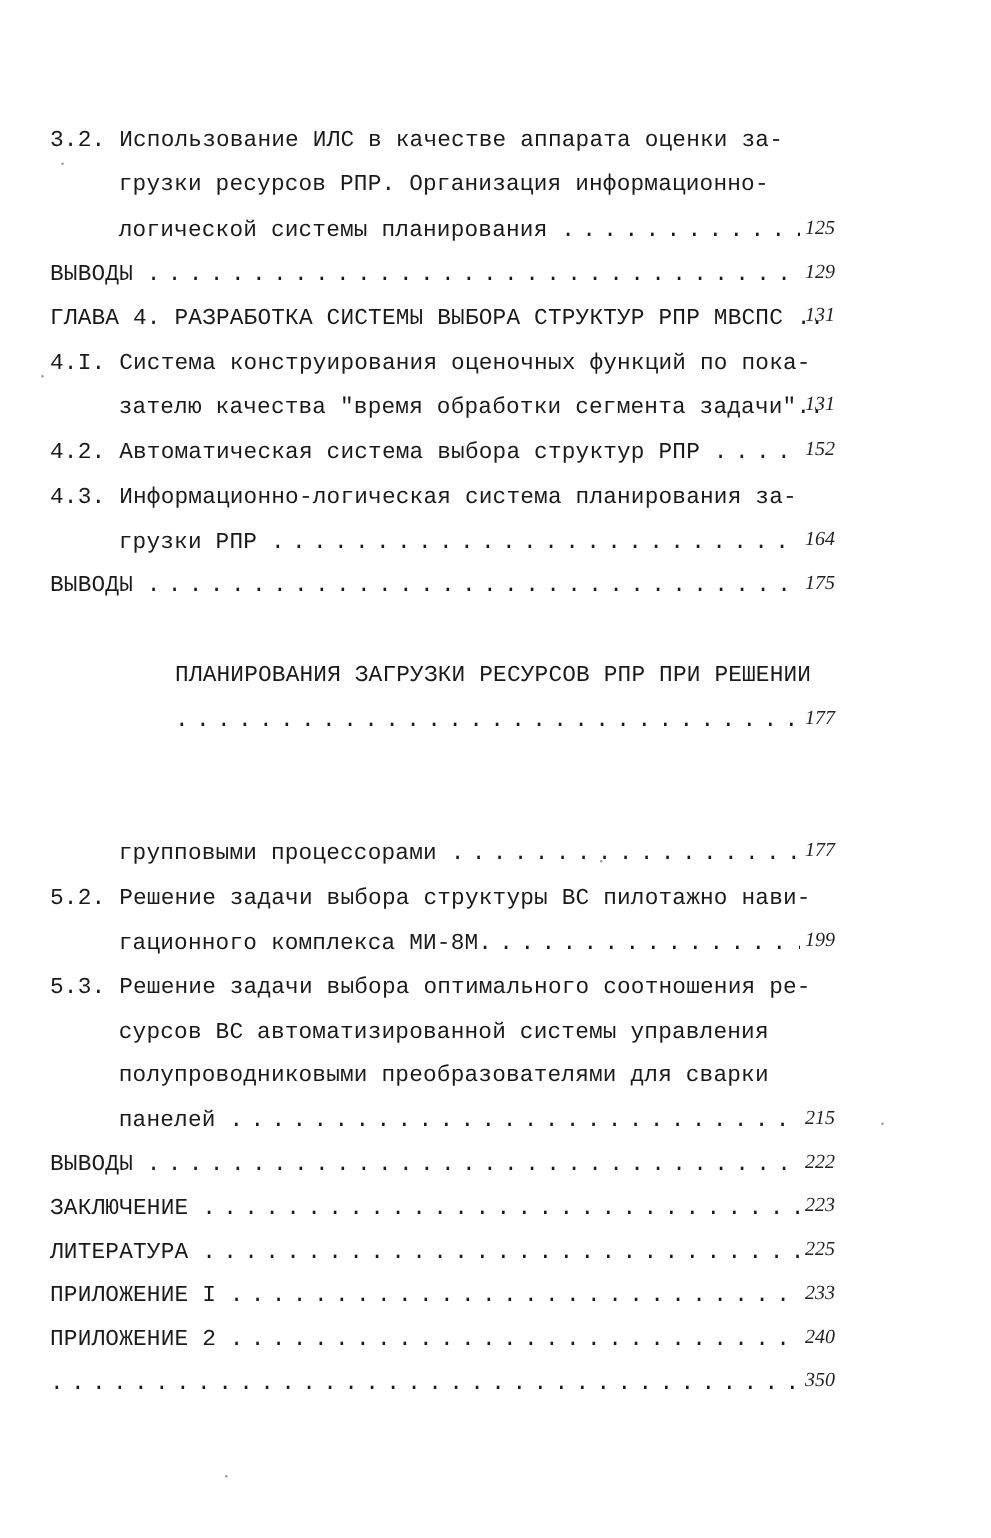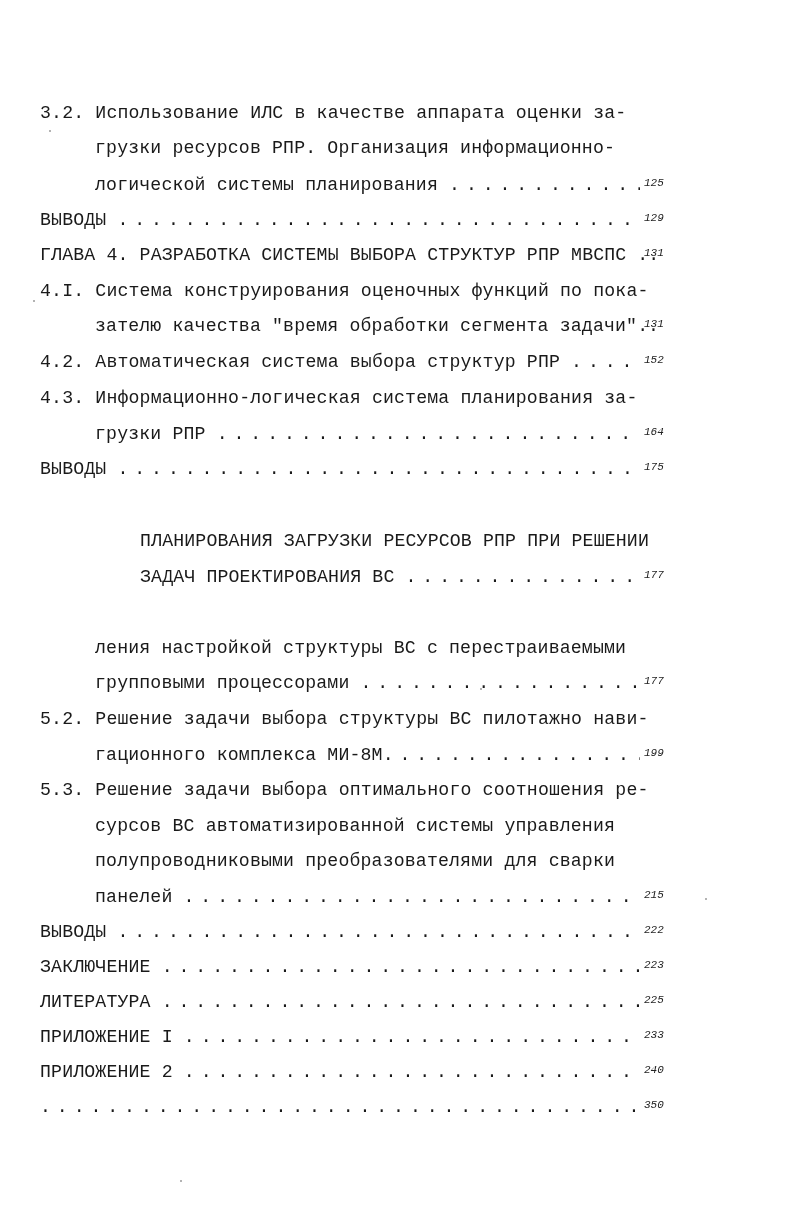--- a/index.html
+++ b/index.html
@@ -10,22 +10,22 @@
   }
   .page { position: absolute; left: 0; top: 0; width: 671px; height: 1230px; }
   .line {
     position: absolute; height: 30px; line-height: 30px;
     font-size: 18.2px; white-space: nowrap; letter-spacing: 0.15px;
     display: flex; align-items: baseline;
   }
   .line .txt { white-space: pre; }
   .line .dots { white-space: pre; letter-spacing: 0px; overflow: hidden; flex: 1 1 auto; }
   .pg {
-    position: absolute; font-family: Liberation Mono, monospace; font-style: italic;
-    font-size: 11px; color: #222; white-space: nowrap; line-height: 30px;
+    position: absolute; font-family: Liberation Serif, serif; font-style: italic;
+    font-size: 16px; color: #222; white-space: nowrap; line-height: 30px;
   }
   .speck { position: absolute; background: #9a9a9a; border-radius: 50%; }
 </style>
 </head>
 <body>
 
 <div class="page" id="page">
     <div class="line" style="left: 40px; top: 98px;">
       <span class="txt">3.2. Использование ИЛС в качестве аппарата оценки за-</span>
     </div>
@@ -70,27 +70,23 @@
     <span class="pg" style="left: 644px; top: 417px;">164</span>
     <div class="line" style="left: 40px; top: 454px; width: 600px;">
       <span class="txt">ВЫВОДЫ </span>
       <span class="dots" style="letter-spacing: 5.9px;">..........................................................</span>
     </div>
     <span class="pg" style="left: 644px; top: 452px;">175</span>
     <div class="line" style="left: 140px; top: 526px;">
       <span class="txt">ПЛАНИРОВАНИЯ ЗАГРУЗКИ РЕСУРСОВ РПР ПРИ РЕШЕНИИ</span>
     </div>
     <div class="line" style="left: 140px; top: 562px; width: 500px;">
-      <span class="txt">ЗАДАЧ ПРОЕКТИРОВАНИЯ ВС </span>
       <span class="dots" style="letter-spacing: 5.9px;">..........................................................</span>
     </div>
     <span class="pg" style="left: 644px; top: 560px;">177</span>
-    <div class="line" style="left: 95px; top: 633px;">
-      <span class="txt">ления настройкой структуры ВС с перестраиваемыми</span>
-    </div>
     <div class="line" style="left: 95px; top: 668px; width: 545px;">
       <span class="txt">групповыми процессорами </span>
       <span class="dots" style="letter-spacing: 5.9px;">..........................................................</span>
     </div>
     <span class="pg" style="left: 644px; top: 666px;">177</span>
     <div class="line" style="left: 40px; top: 704px;">
       <span class="txt">5.2. Решение задачи выбора структуры ВС пилотажно нави-</span>
     </div>
     <div class="line" style="left: 95px; top: 740px; width: 545px;">
       <span class="txt">гационного комплекса МИ-8М</span>

